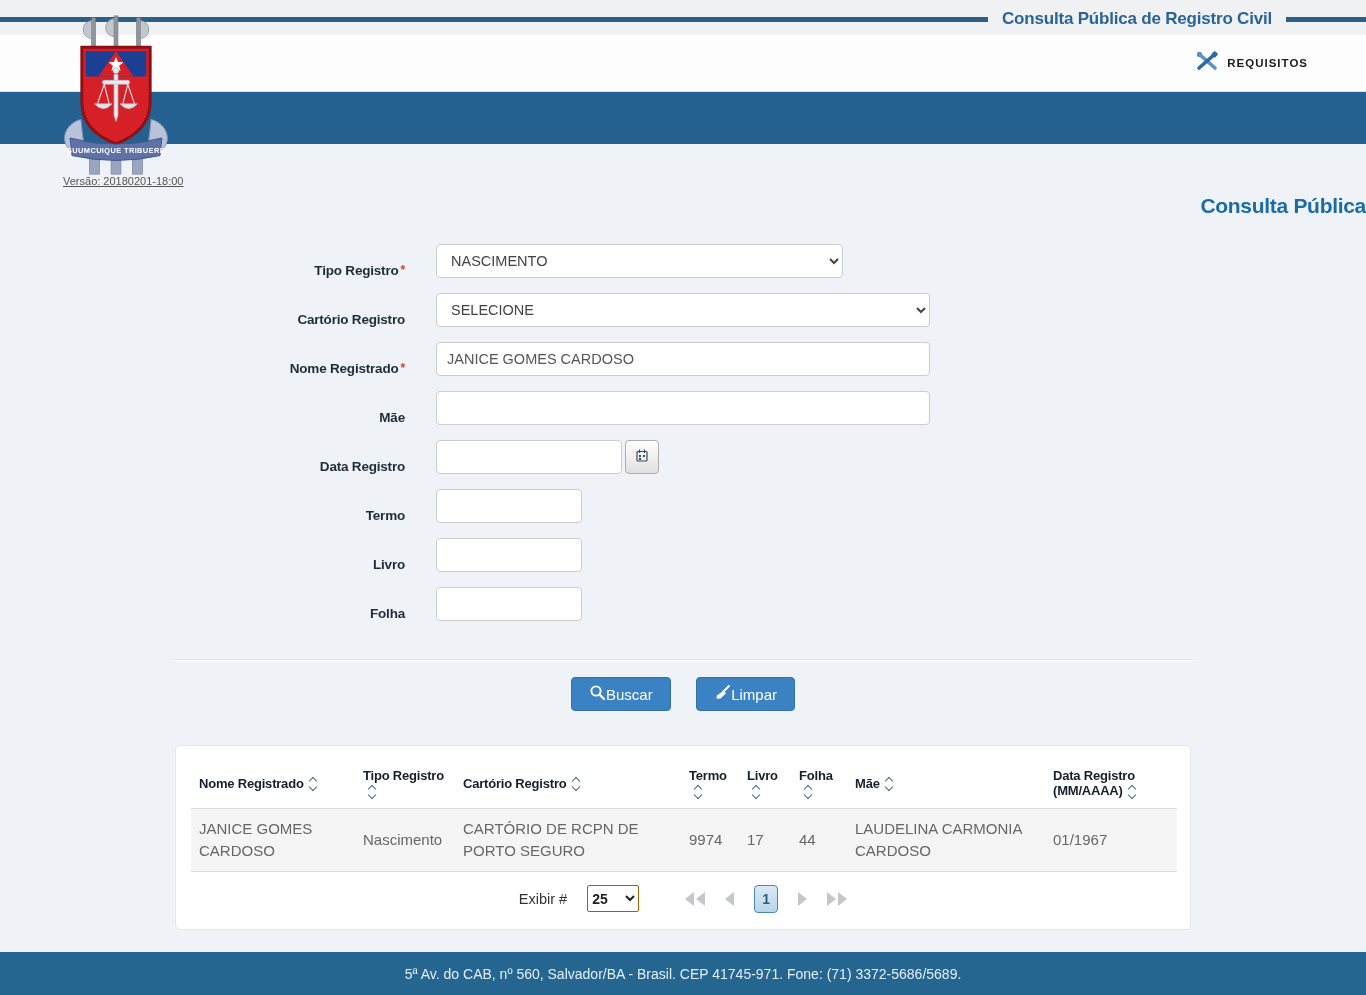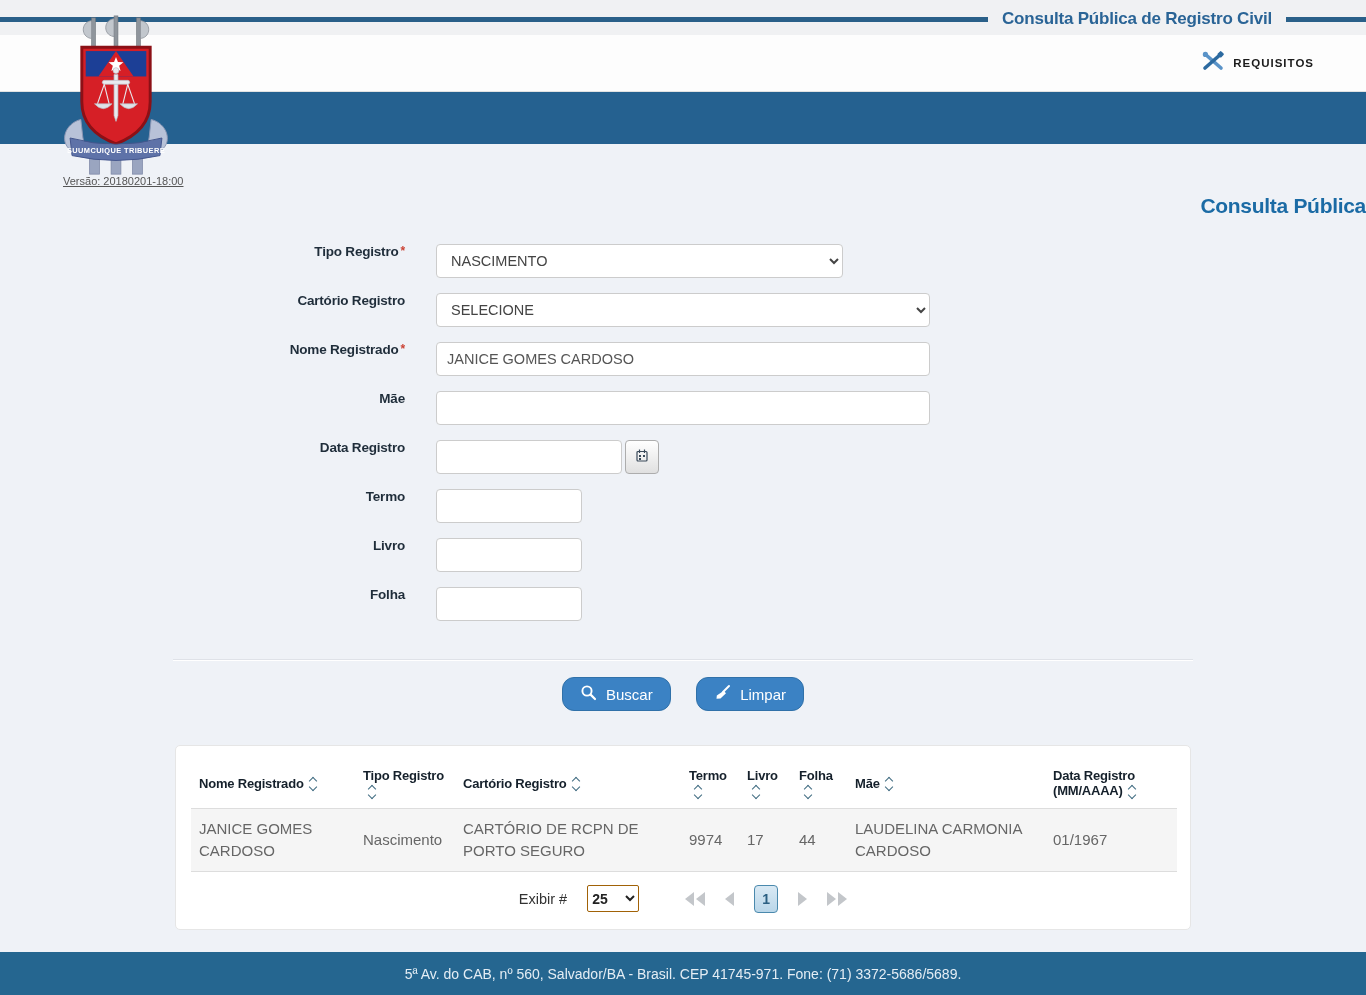--- a/index.html
+++ b/index.html
@@ -18,40 +18,40 @@
     background:#f0f1f3; padding:2px 14px;
     font-size:17px; font-weight:bold; letter-spacing:-0.2px; color:#2a6496;
     white-space:nowrap;
   }
   
   .whitebar {
     position:relative; height:57px; background:#fdfdfd; flex:none;
     border-bottom:1px solid #e2e2e2;
   }
   .requisitos {
-    position:absolute; right:52px; top:50%; transform:translateY(-50%);
+    position:absolute; right:58px; top:50%; transform:translateY(-50%);
     display:flex; align-items:center; gap:9px; cursor:pointer; text-decoration:none;
   }
   .requisitos-label { font-size:11.5px; font-weight:bold; letter-spacing:1px; color:#1b1b1b; }
   
   .blueband { height:52px; background:#256190; flex:none; }
   
   .logo-wrap { position:absolute; left:57px; top:12px; width:118px; height:168px; z-index:5;text-align:right; }
   .version {
     position:absolute; left:63px; top:175px; z-index:5;
     font-size:11px; color:#555;text-decoration:underline;
   }
   
   .main { flex:1 1 auto; }
   .page-heading {
     margin-top:50px; text-align:right;
     font-size:21px; font-weight:bold; letter-spacing:-0.3px; color:#1b6ba5;
   }
   form.consulta { margin-top:26px; }
-  .form-row { display:flex; align-items:flex-start; margin-bottom:15px; }
+  .form-row { display:flex; align-items:flex-end; margin-bottom:15px; }
   .form-label {
     width:405px; text-align:right; font-size:13.5px; font-weight:bold;
     color:#1f2d3a; letter-spacing:-0.2px;
   }
   .req { color:#cb4335; font-size:12px; vertical-align:top; margin-left:2px; }
   .field { margin-left:31px; display:flex; align-items:center; }
   .ctl {
     height:34px; border:1px solid #ccc; border-radius:4px; background:#fff;
     font-family:"Liberation Sans", sans-serif; font-size:14.5px; color:#555;
     padding:5px 10px; outline:none;
@@ -66,22 +66,22 @@
     border:1px solid #adadad; border-radius:4px;
     background:linear-gradient(#ffffff,#e0e0e0);
     display:flex; align-items:center; justify-content:center; cursor:pointer;
   }
   .divider {
     width:1020px; margin:38px auto 0;
     border-top:1px solid #dfe2e8; border-bottom:1px solid #ffffff;
   }
   .actions { margin-top:16px; text-align:center; }
   .btn {
-    display:inline-flex; align-items:center; gap:9px; height:34px;
-    background:#3b82c4; border:1px solid #3071a9; border-radius:12px;
+    display:inline-flex; align-items:center; height:34px;
+    background:#3b82c4; border:1px solid #3071a9; border-radius:4px;
     color:#fff; font-family:"Liberation Sans", sans-serif;
     font-size:15px; padding:0 17px; cursor:pointer; vertical-align:middle;
   }
   .btn + .btn { margin-left:21px; }
   
   .panel {
     width:1016px; margin:34px auto 0; background:#fff;
     border:1px solid #e6e6e6; border-radius:5px; padding:10px 15px 4px;
   }
   table.results { width:100%; border-collapse:collapse; table-layout:fixed; }

